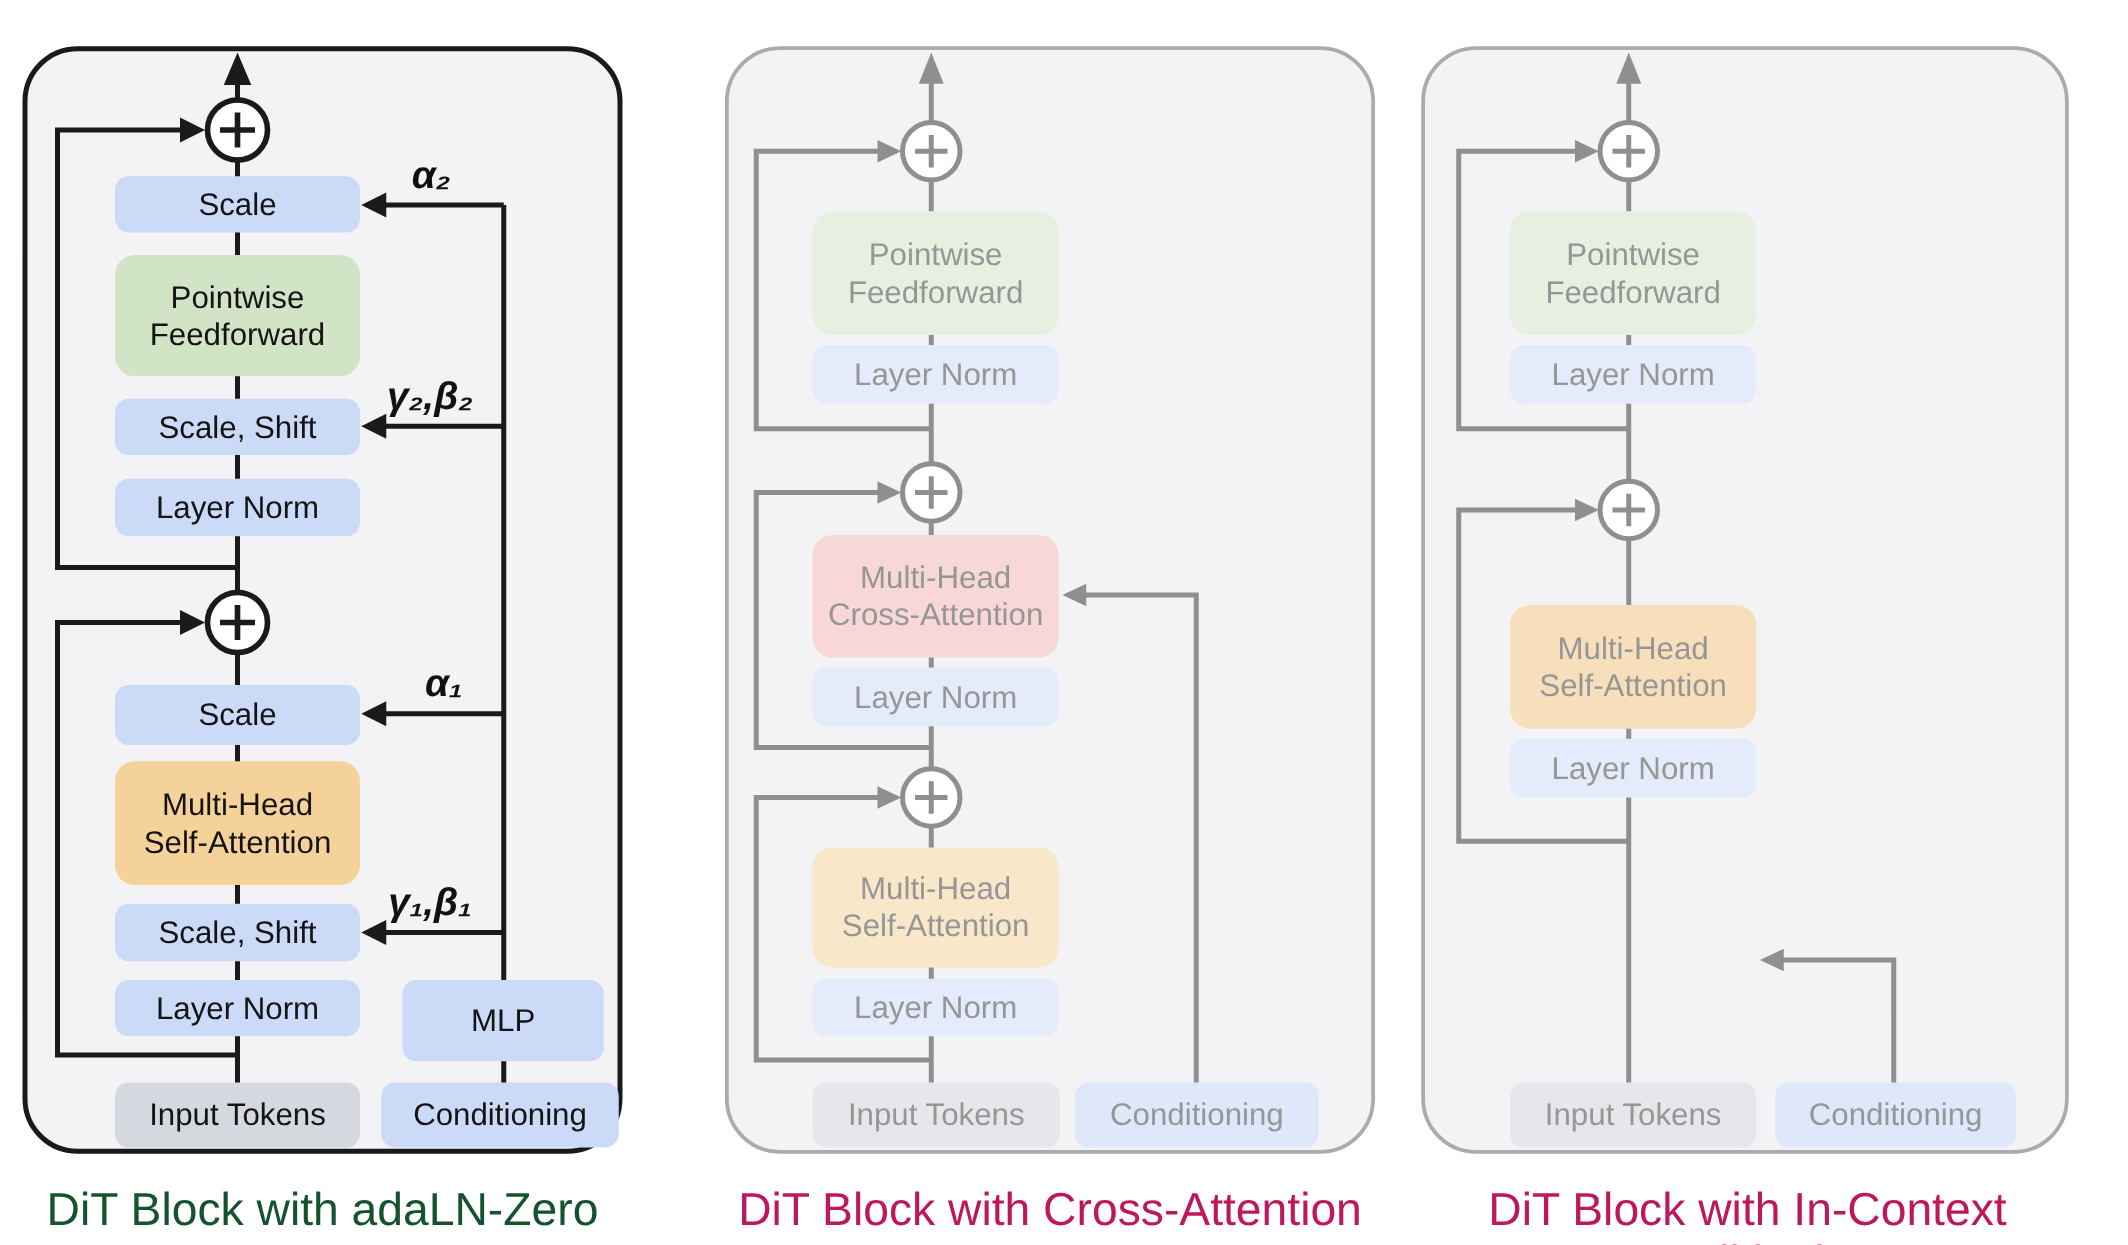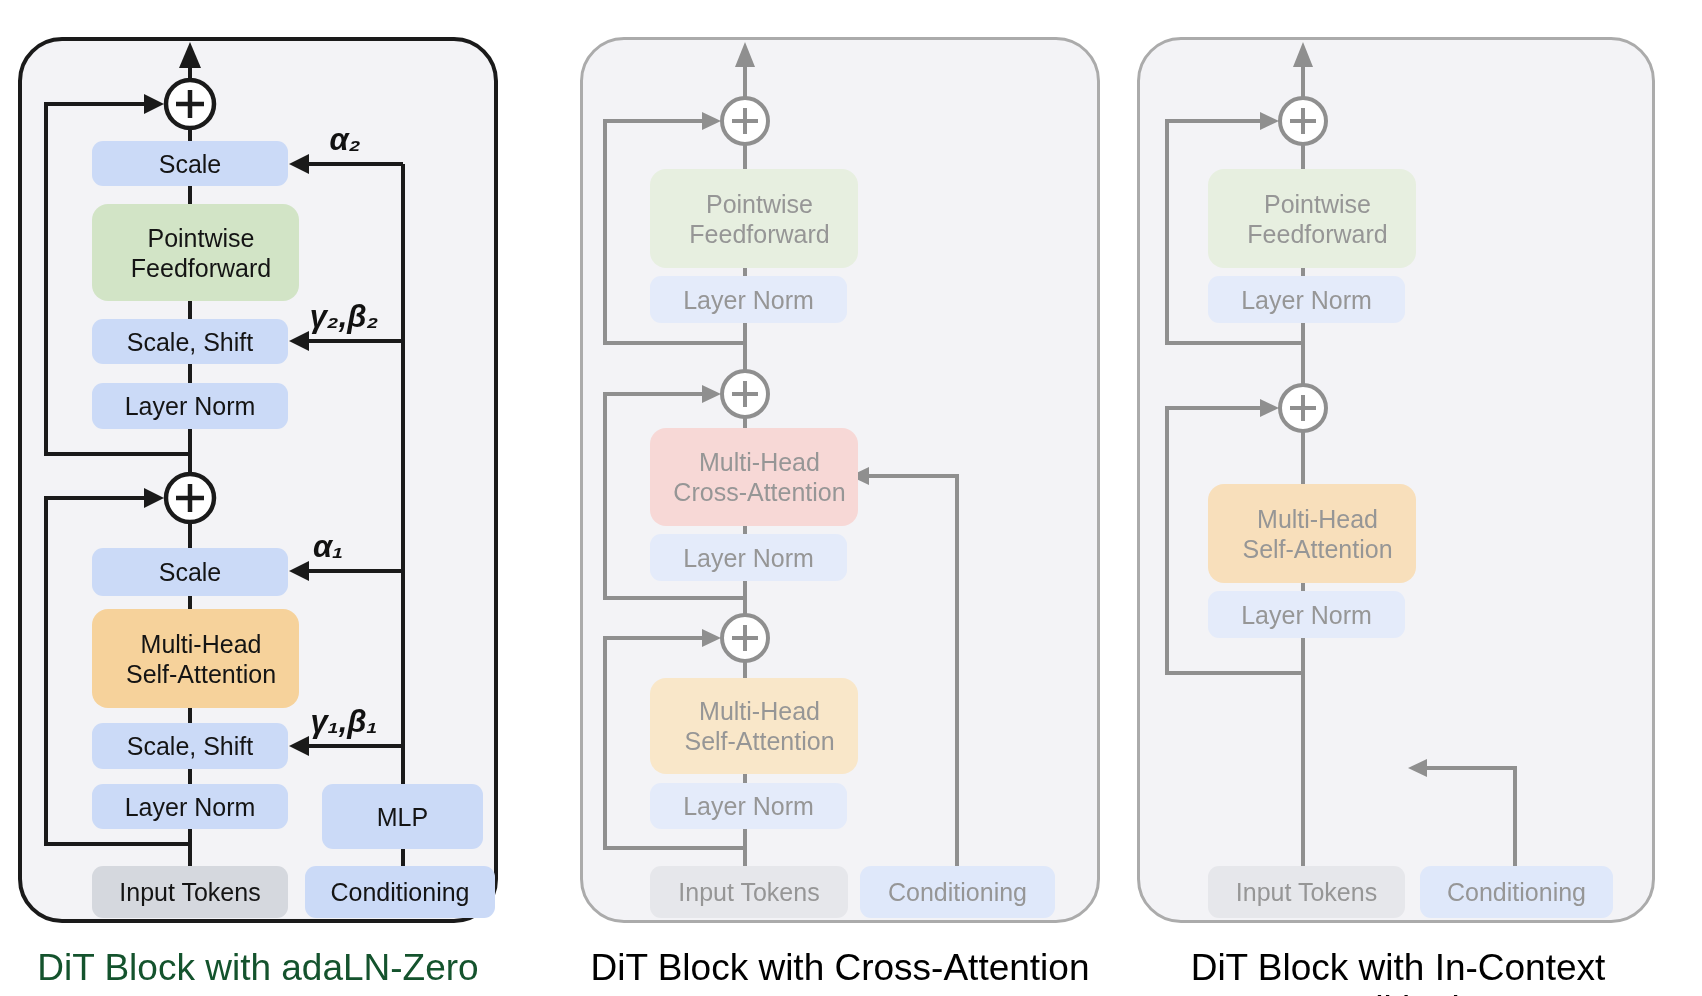--- a/index.html
+++ b/index.html
@@ -4,39 +4,39 @@
 <style>
   html,body{margin:0;padding:0;background:#ffffff;}
   #canvas{position:relative;width:1702px;height:996px;background:#ffffff;overflow:hidden;
           font-family:"Liberation Sans", sans-serif;margin-top:21px;}
   .panel{position:absolute;border-radius:44px;z-index:1;box-sizing:border-box;background:#f3f3f6;}
   .panel.dark{border:4px solid #1a1a1a;}
   .panel.gray{border:3.5px solid #ababab;}
   #wires{position:absolute;left:0;top:0;z-index:2;}
   .bx{position:absolute;z-index:3;display:flex;align-items:center;justify-content:center;
       text-align:center;font-size:25px;line-height:1.2;white-space:pre-line;border-radius:11px;}
-  .bx.big{border-radius:16px;padding-left:11px;}
+  .bx.big{border-radius:16px;}
   .bx.dk{color:#141414;}
   .bx.gr{color:#969696;}
   .c-blue{background:#cbdaf7;}
   .c-green{background:#d2e4c6;}
   .c-orange{background:#f6d29b;}
   .c-gray{background:#d5d8de;}
   .c-fblue{background:#e4ebfa;}
   .c-fgreen{background:#e7efe0;}
   .c-forange{background:#f9e7c9;}
   .c-forange2{background:#f8dfbb;}
   .c-pink{background:#f7d8d6;}
   .c-fgray{background:#e6e7eb;}
   .c-fcond{background:#dfe8fa;}
   .greek{position:absolute;z-index:3;text-align:center;color:#111111;
          font-family:Liberation Sans, sans-serif;font-style:italic;font-weight:700;font-size:31px;}
   .caption{position:absolute;z-index:3;text-align:center;font-size:37px;top:926px;}
   .caption.dk{color:#14532d;}
-  .caption.gr{color:#000000;}
+  .caption.gr{color:#be185d;}
 </style>
 </head>
 <body>
 
 <div id="canvas">
 
   <div class="panel dark" style="left:18px;top:16px;width:480px;height:886px;"></div>
   <div class="panel gray" style="left:580px;top:16px;width:520px;height:886px;"></div>
   <div class="panel gray" style="left:1137px;top:16px;width:518px;height:886px;"></div>
 
@@ -120,21 +120,21 @@
   <div class="bx dk c-orange big" style="left:92px;top:588px;width:196px;height:99px;">Multi-Head
 Self-Attention</div>
   <div class="bx dk c-blue" style="left:92px;top:702px;width:196px;height:46px;">Scale, Shift</div>
   <div class="bx dk c-blue" style="left:92px;top:763px;width:196px;height:45px;">Layer Norm</div>
   <div class="bx dk c-gray" style="left:92px;top:845px;width:196px;height:52px;">Input Tokens</div>
   <div class="bx dk c-blue" style="left:322px;top:763px;width:161px;height:65px;">MLP</div>
   <div class="bx dk c-blue" style="left:305px;top:845px;width:190px;height:52px;">Conditioning</div>
 
   <div class="greek" style="left:295px;top:101px;width:100px;">α₂</div>
   <div class="greek" style="left:284px;top:278px;width:120px;">γ₂,β₂</div>
-  <div class="greek" style="left:278px;top:508px;width:100px;">α₁</div>
+  <div class="greek" style="left:305px;top:508px;width:100px;">α₁</div>
   <div class="greek" style="left:284px;top:683px;width:120px;">γ₁,β₁</div>
 
   <div class="bx gr c-fgreen big" style="left:650px;top:148px;width:197px;height:99px;">Pointwise
 Feedforward</div>
   <div class="bx gr c-fblue" style="left:650px;top:255px;width:197px;height:47px;">Layer Norm</div>
   <div class="bx gr c-pink big" style="left:650px;top:407px;width:197px;height:98px;">Multi-Head
 Cross-Attention</div>
   <div class="bx gr c-fblue" style="left:650px;top:513px;width:197px;height:47px;">Layer Norm</div>
   <div class="bx gr c-forange big" style="left:650px;top:657px;width:197px;height:96px;">Multi-Head
 Self-Attention</div>

